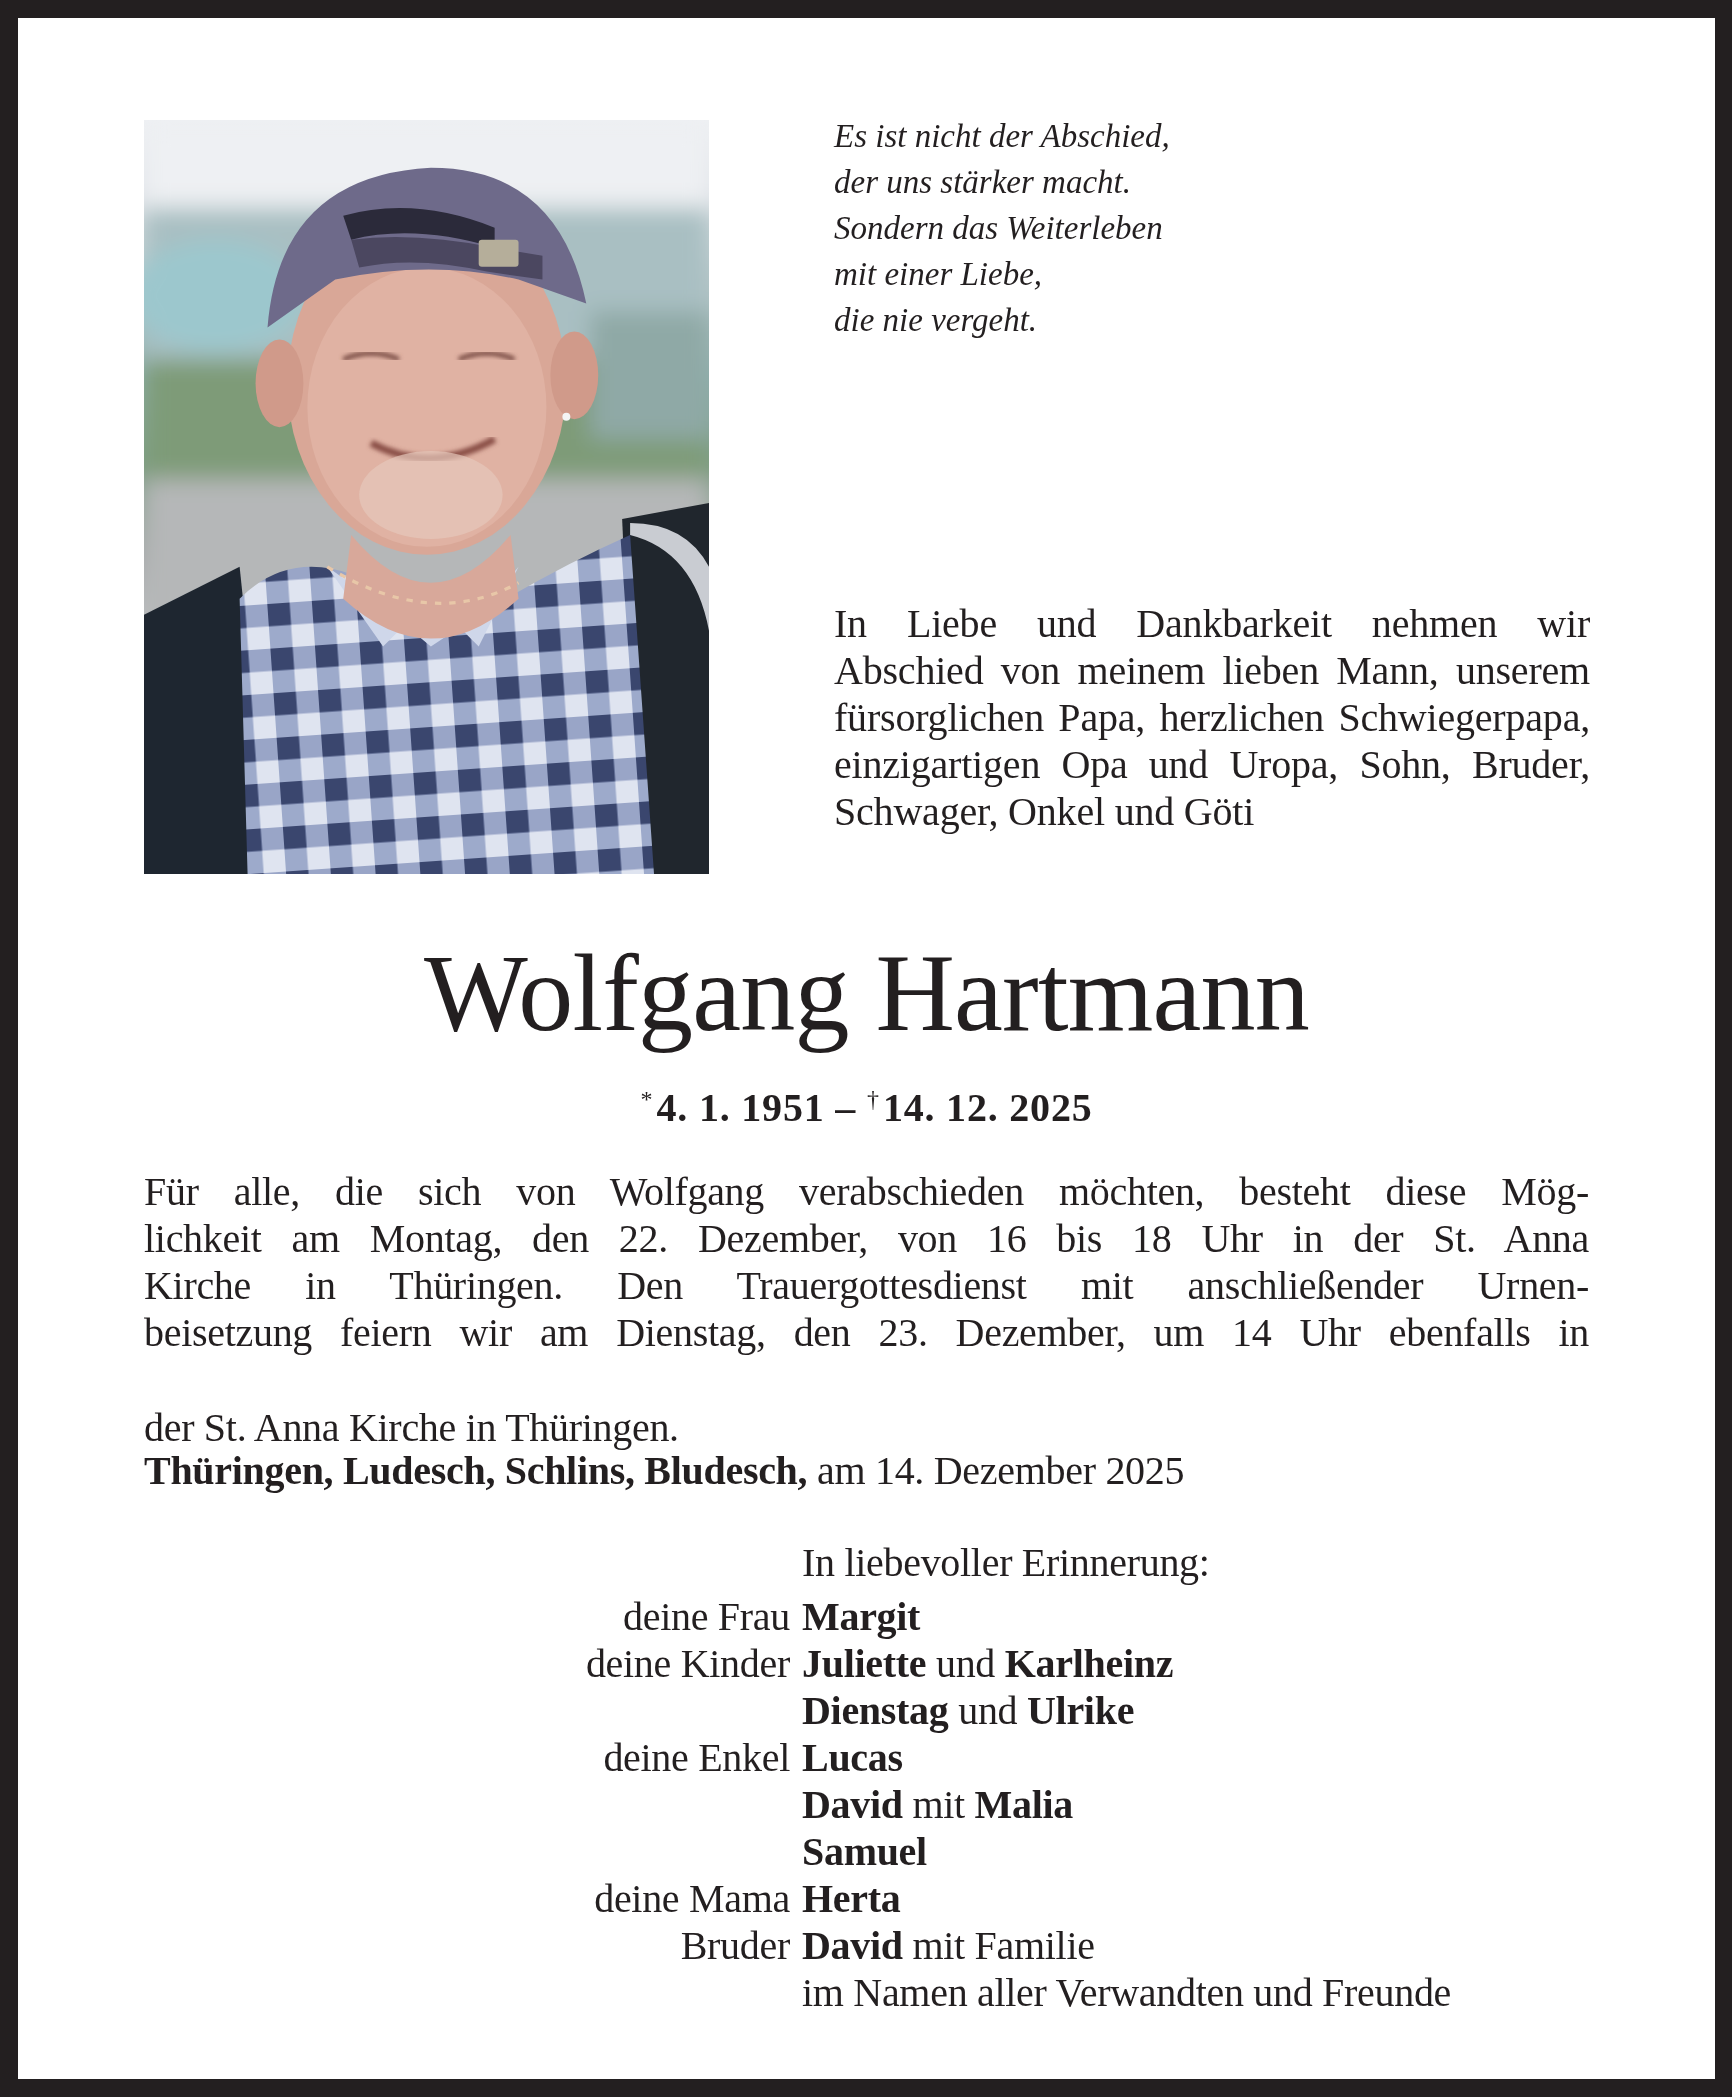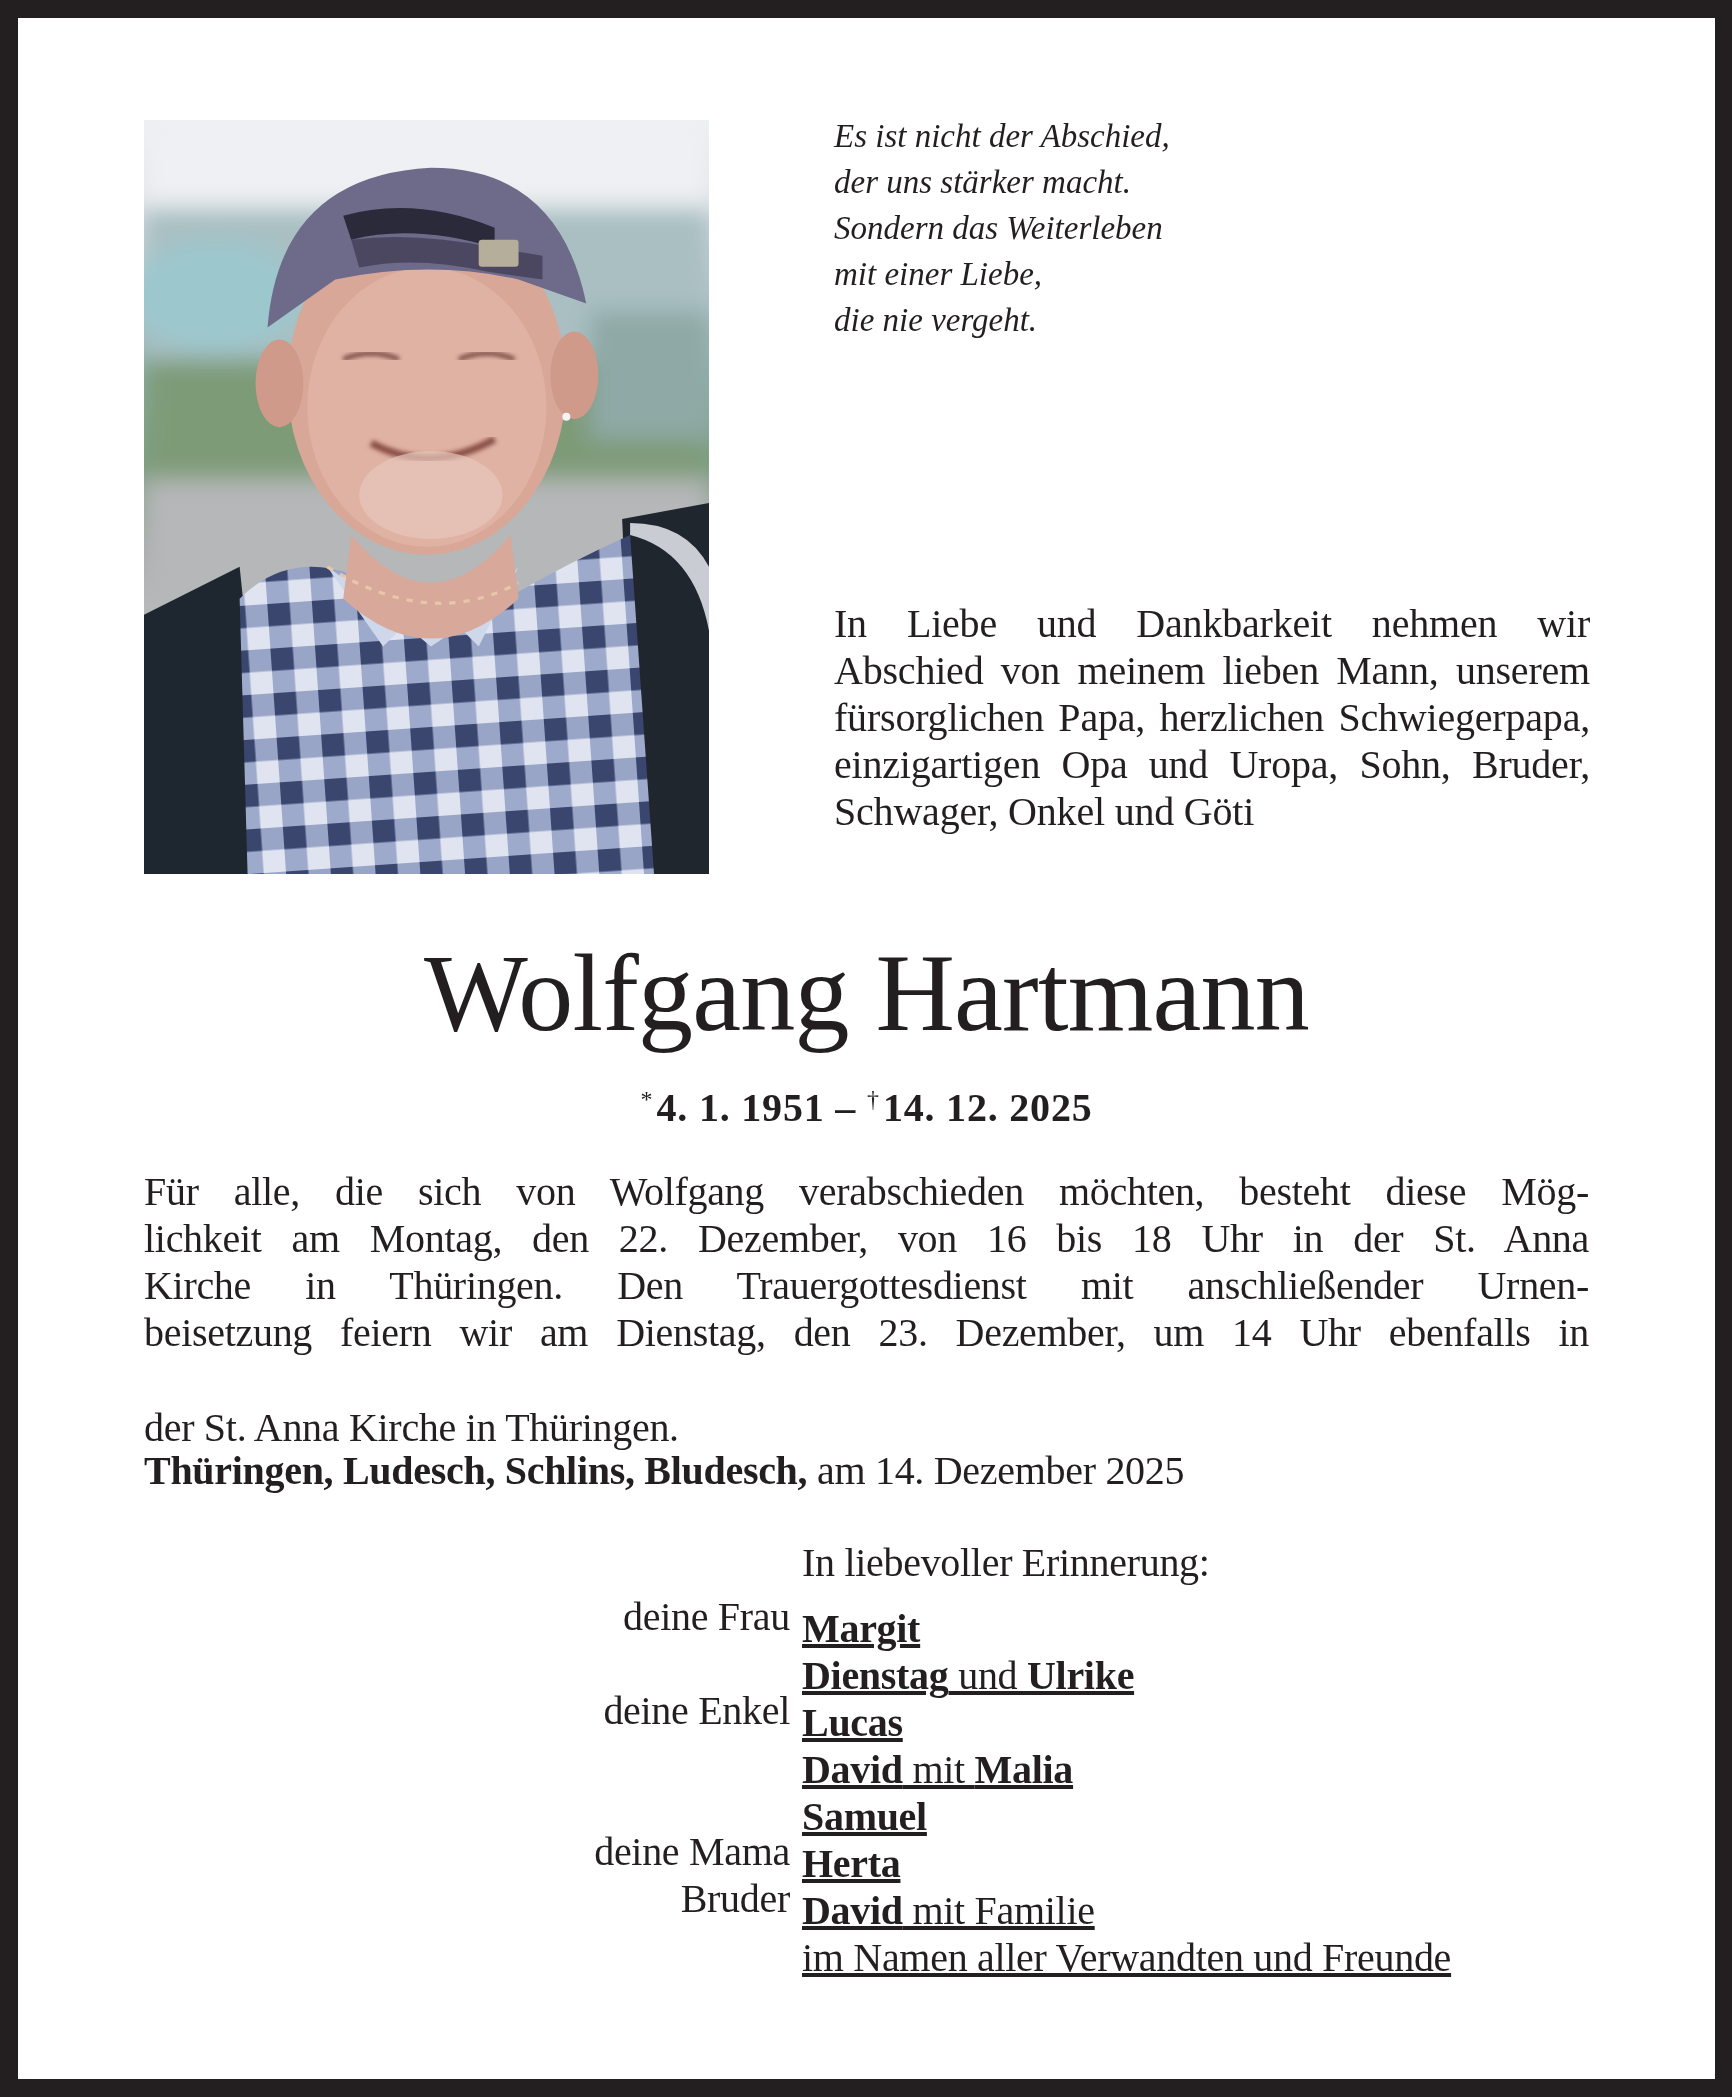--- a/index.html
+++ b/index.html
@@ -140,22 +140,21 @@
     }
     .family-row .relation {
       position: absolute;
       right: calc(1733px - 790px);
       top: 0;
       text-align: right;
     }
     .family-row .members {
       position: absolute;
       left: 802px;
-      top: 12px;
-      text-decoration: underline;
+      top: 0;
     }
     .family-row .members b { font-weight: bold; }
   </style>
 </head>
 <body>
 
 <div class="frame"></div>
 
 <div class="photo" title="Portrait of an older smiling man wearing a backwards purple-gray baseball cap and a blue-white checkered shirt with a backpack">
   <svg viewBox="0 0 709 945" preserveAspectRatio="none">
@@ -242,20 +241,24 @@
 </div>
 
 <div class="memory-heading">In liebevoller Erinnerung:</div>
 
 <div class="family" id="family">
     <div class="family-row">
       <span class="relation">deine Frau</span>
       <span class="members"><b>Margit</b></span>
     </div>
     <div class="family-row">
+      <span class="relation">deine Kinder</span>
+      <span class="members"><b>Juliette</b><span> und </span><b>Karlheinz</b></span>
+    </div>
+    <div class="family-row">
       <span class="relation"></span>
       <span class="members"><b>Dienstag</b><span> und </span><b>Ulrike</b></span>
     </div>
     <div class="family-row">
       <span class="relation">deine Enkel</span>
       <span class="members"><b>Lucas</b></span>
     </div>
     <div class="family-row">
       <span class="relation"></span>
       <span class="members"><b>David</b><span> mit </span><b>Malia</b></span>

